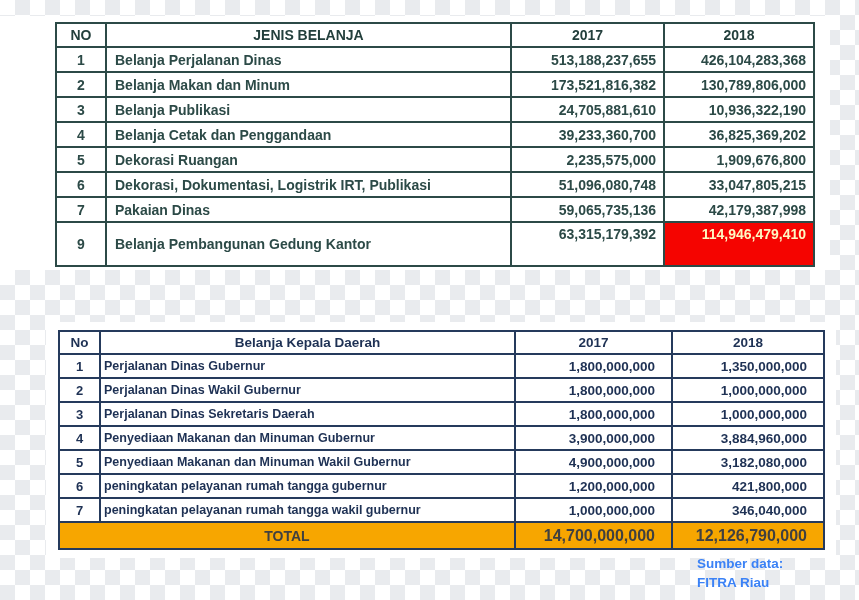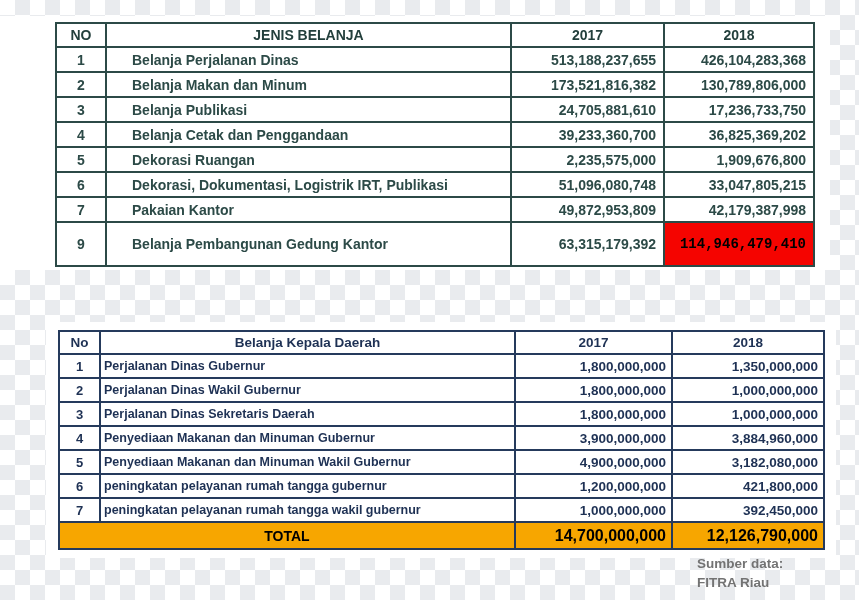--- a/index.html
+++ b/index.html
@@ -29,53 +29,52 @@
   }
   
   #table1 { left: 55px; top: 22px; width: 758px; color: #2c4a47; }
   #table1 th, #table1 td { border: 2px solid #2c4a47; }
   #table1 th {
     height: 24px; font-size: 14px; font-weight: 700; text-align: center;
     color: #233f3c;
   }
   #table1 td { height: 25px; font-size: 14px; font-weight: 600; }
   #table1 td.no { text-align: center; font-weight: 700; }
-  #table1 td.label { padding-left: 25px; text-align: left; border-radius: 8px; }
+  #table1 td.label { padding-left: 8px; text-align: left; border-radius: 8px; }
   #table1 td.num { padding-right: 7px; text-align: right; font-weight: 700; }
   #table1 tr.tall td { height: 44px; }
-  #table1 tr.tall td.num { vertical-align: top; padding-top: 13px; }
+  #table1 tr.tall td.num { vertical-align: top; padding-top: 3px; }
   #table1 td.red-cell {
     background: #f50400;
-    color: #000000;
-    font-family: Liberation Mono, monospace;
+    color: #fef9c3;
   }
   
   #table2 { left: 58px; top: 330px; width: 765px; color: #1e3154; }
   #table2 th, #table2 td { border: 2px solid #253a5c; }
   #table2 th {
     height: 23px; font-size: 13.5px; font-weight: 700; text-align: center;
   }
   #table2 td { height: 24px; font-size: 13px; font-weight: 600; }
   #table2 td.no { text-align: center; font-weight: 700; }
   #table2 td.label { padding-left: 3px; text-align: left; font-size: 12.5px; }
-  #table2 td.num { padding-right: 5px; text-align: right; font-weight: 700; font-size: 13.5px; }
+  #table2 td.num { padding-right: 16px; text-align: right; font-weight: 700; font-size: 13.5px; }
   #table2 tr.total-row td {
     background: #f7a600;
-    color: #000000;
+    color: #404040;
     height: 27px;
     font-weight: 700;
   }
   #table2 tr.total-row td.total-label { text-align: center; font-size: 14px; }
   #table2 tr.total-row td.num { font-size: 16px; }
 
   
   #source-note {
     position: absolute;
     left: 697px; top: 554px;
-    color: #737373;
+    color: #3b82f6;
     font-size: 13.5px;
     font-weight: 700;
     line-height: 19px;
     white-space: nowrap;
   }
 </style>
 </head>
 <body>
 
 <div id="card1" class="card"></div>
@@ -106,21 +105,21 @@
     <tr>
       <td class="no">2</td>
       <td class="label">Belanja Makan dan Minum</td>
       <td class="num">173,521,816,382</td>
       <td class="num">130,789,806,000</td>
     </tr>
     <tr>
       <td class="no">3</td>
       <td class="label">Belanja Publikasi</td>
       <td class="num">24,705,881,610</td>
-      <td class="num">17,236,733,750</td>
+      <td class="num">10,936,322,190</td>
     </tr>
     <tr>
       <td class="no">4</td>
       <td class="label">Belanja Cetak dan Penggandaan</td>
       <td class="num">39,233,360,700</td>
       <td class="num">36,825,369,202</td>
     </tr>
     <tr>
       <td class="no">5</td>
       <td class="label">Dekorasi Ruangan</td>
@@ -128,22 +127,22 @@
       <td class="num">1,909,676,800</td>
     </tr>
     <tr>
       <td class="no">6</td>
       <td class="label">Dekorasi, Dokumentasi, Logistrik IRT, Publikasi</td>
       <td class="num">51,096,080,748</td>
       <td class="num">33,047,805,215</td>
     </tr>
     <tr>
       <td class="no">7</td>
-      <td class="label">Pakaian Kantor</td>
-      <td class="num">49,872,953,809</td>
+      <td class="label">Pakaian Dinas</td>
+      <td class="num">59,065,735,136</td>
       <td class="num">42,179,387,998</td>
     </tr>
     <tr class="tall">
       <td class="no">9</td>
       <td class="label">Belanja Pembangunan Gedung Kantor</td>
       <td class="num">63,315,179,392</td>
       <td class="num red-cell">114,946,479,410</td>
     </tr>
   </tbody>
 </table>
@@ -197,21 +196,21 @@
     <tr>
       <td class="no">6</td>
       <td class="label">peningkatan pelayanan rumah tangga gubernur</td>
       <td class="num">1,200,000,000</td>
       <td class="num">421,800,000</td>
     </tr>
     <tr>
       <td class="no">7</td>
       <td class="label">peningkatan pelayanan rumah tangga wakil gubernur</td>
       <td class="num">1,000,000,000</td>
-      <td class="num">392,450,000</td>
+      <td class="num">346,040,000</td>
     </tr>
     <tr class="total-row">
       <td class="total-label" colspan="2">TOTAL</td>
       <td class="num">14,700,000,000</td>
       <td class="num">12,126,790,000</td>
     </tr>
   </tbody>
 </table>
 
 <div id="source-note">

